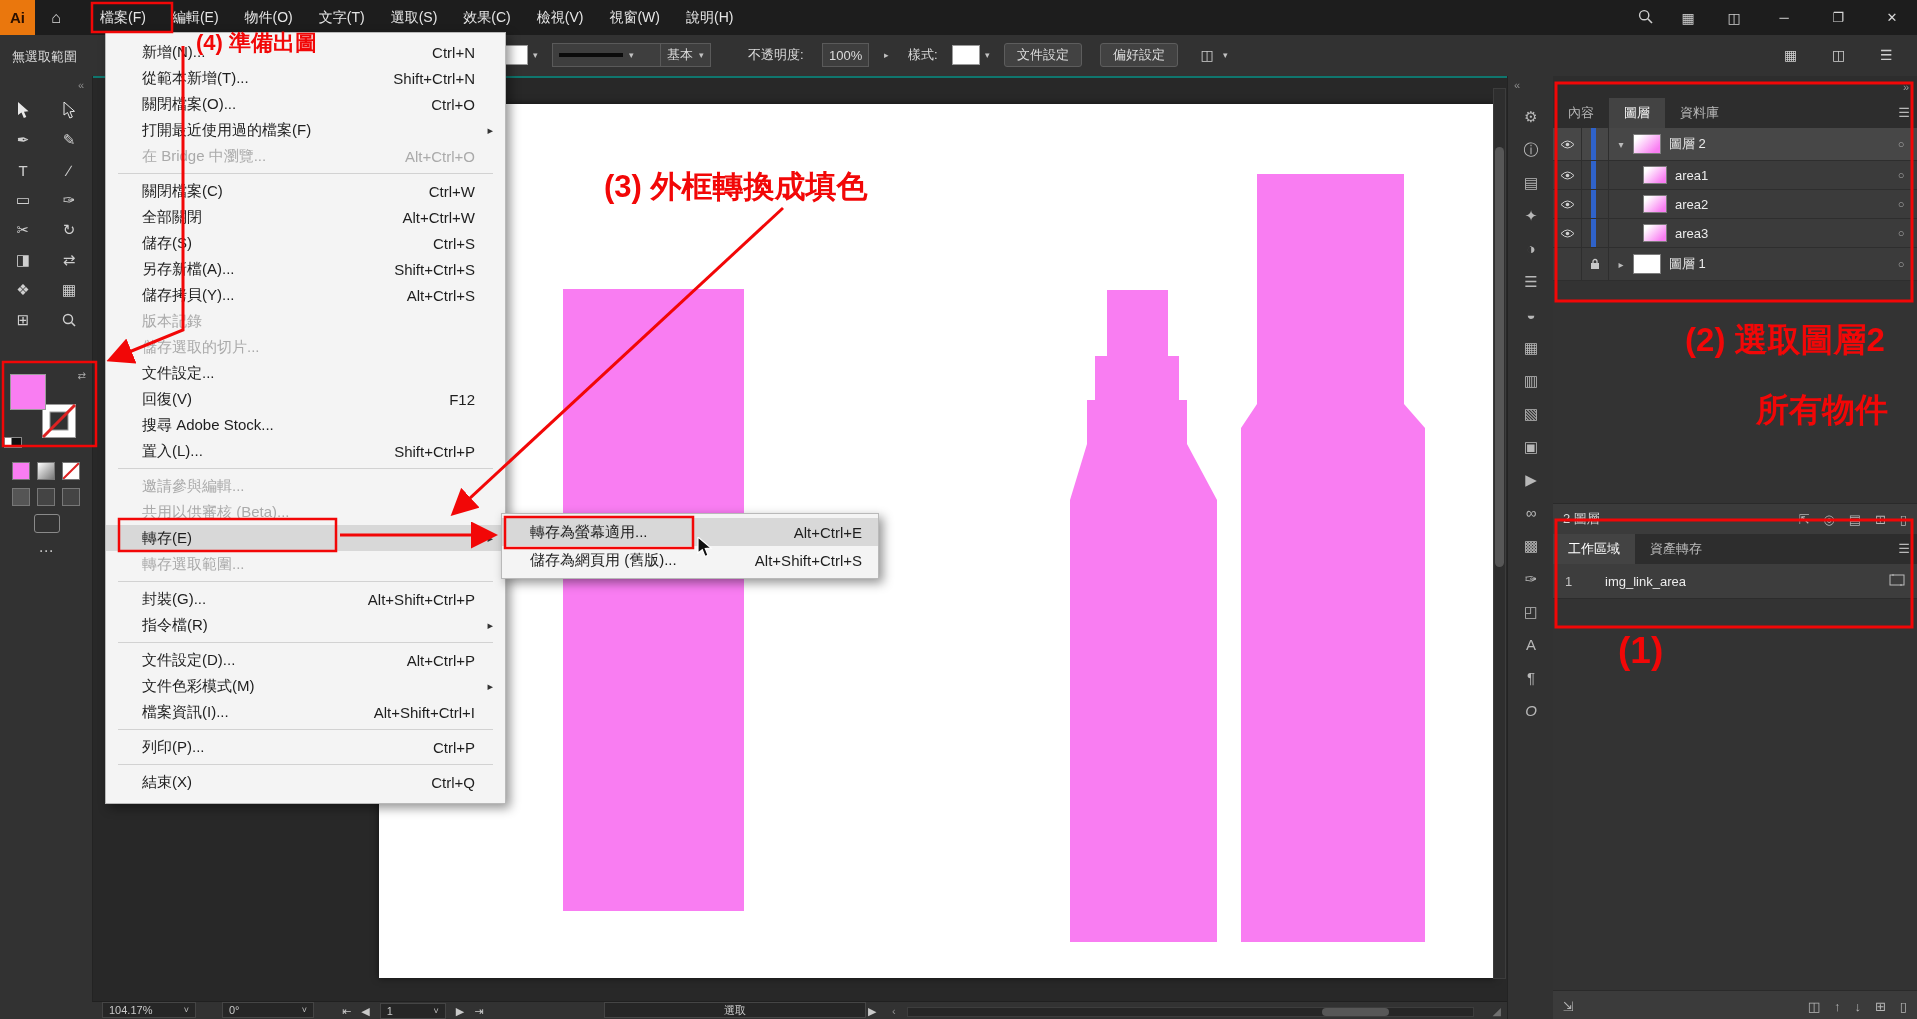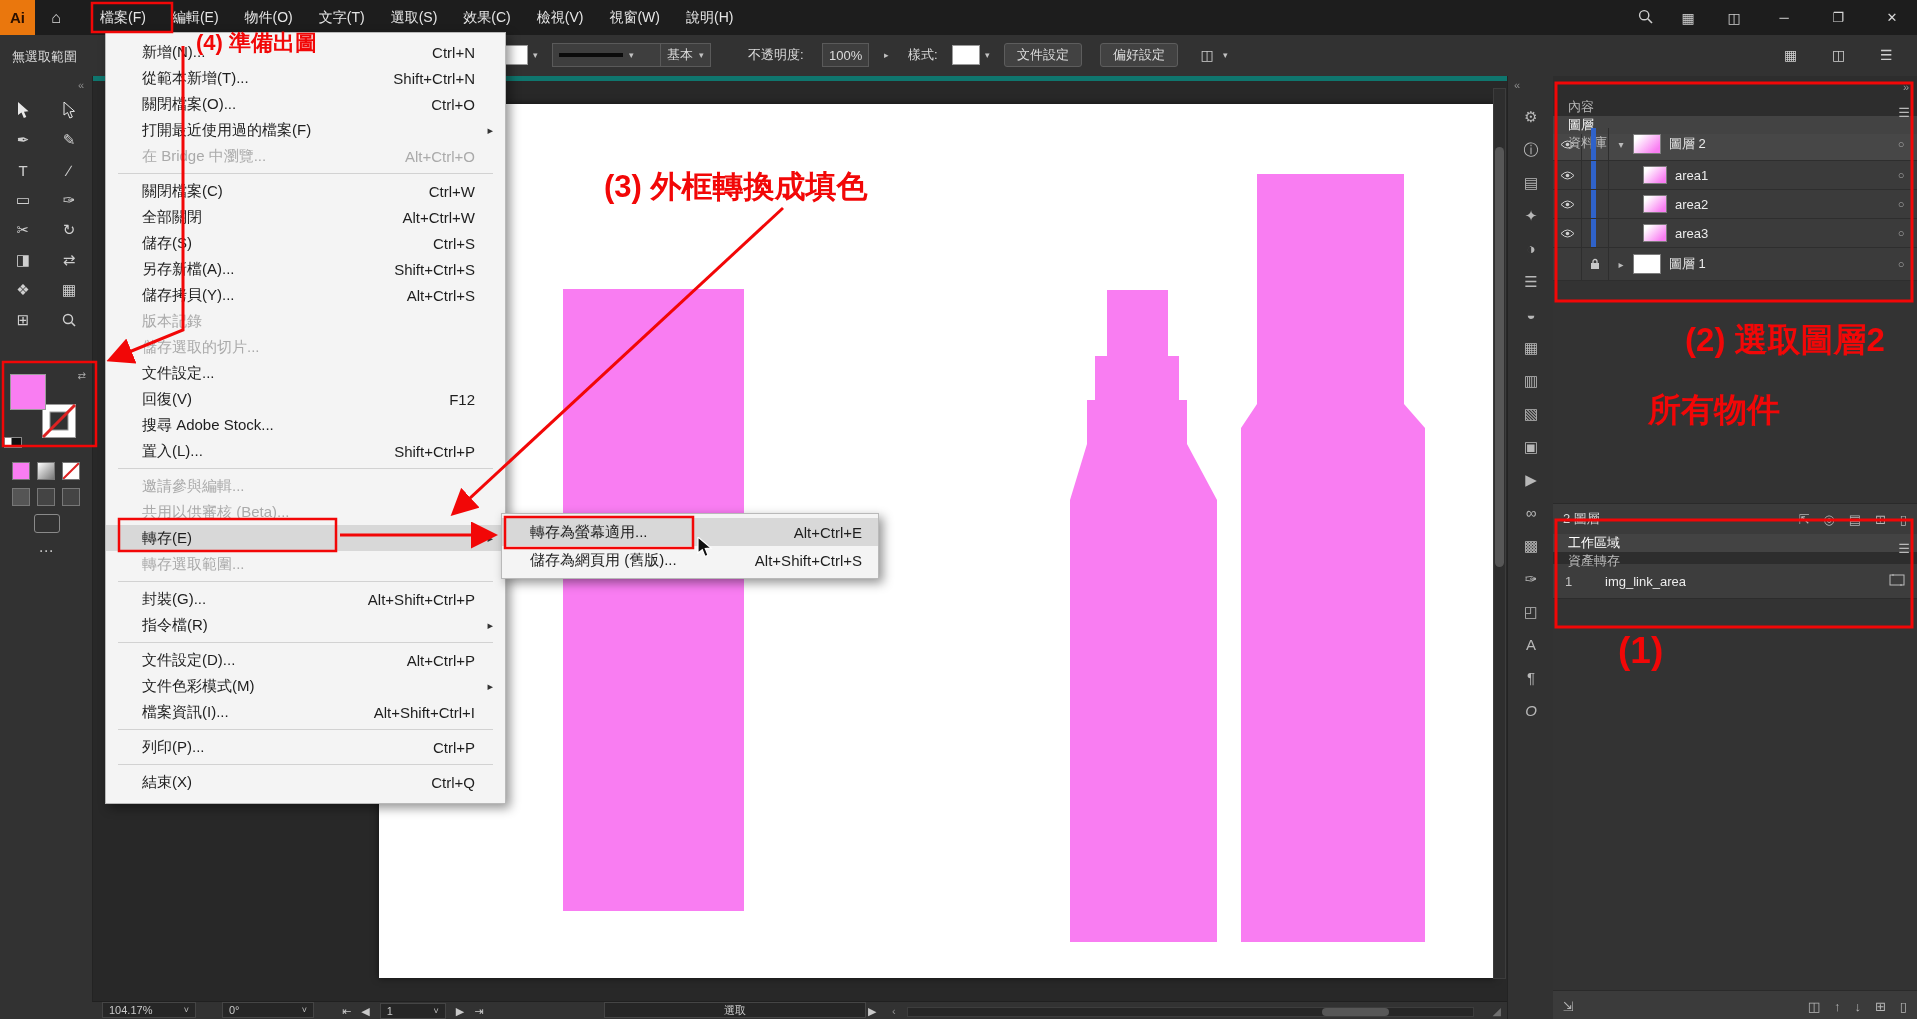--- a/index.html
+++ b/index.html
@@ -10,21 +10,21 @@
            align-items:center;color:#e6e6e6;font-size:14px;z-index:4;}
   .app-logo{width:35px;height:35px;background:#ea770d;color:#2b1000;display:flex;align-items:center;
             justify-content:center;font-weight:bold;font-size:15px;}
   .home-btn{width:42px;text-align:center;font-size:16px;color:#dcdcdc;}
   .mb-item{padding:0 13px;line-height:35px;white-space:nowrap;}
   .mb-right{margin-left:auto;display:flex;align-items:center;gap:24px;padding-right:10px;}
   .mb-ico{color:#cfcfcf;font-size:14px;width:22px;text-align:center;}
   .winbtn{width:30px;text-align:center;color:#d8d8d8;font-size:13px;}
   
   .controlbar{position:absolute;left:0;top:35px;right:0;height:41px;background:#323232;
-              border-bottom:5px solid #0f766e;z-index:2;color:#dcdcdc;font-size:13px;}
+              border-bottom:2px solid #0f766e;z-index:2;color:#dcdcdc;font-size:13px;}
   .cb{position:absolute;top:8px;height:24px;display:flex;align-items:center;gap:5px;}
   .cb-box{background:#3e3e3e;border:1px solid #5a5a5a;height:22px;display:flex;align-items:center;
           padding:0 6px;gap:6px;}
   .cb-chip{width:26px;height:18px;background:#fff;border:1px solid #9a9a9a;}
   .cb-btn{background:#424242;border:1px solid #5d5d5d;border-radius:3px;height:24px;display:flex;
           align-items:center;padding:0 12px;}
   .cb-arrow{font-size:9px;color:#c2c2c2;}
   .stroke-line{width:64px;height:4px;background:#0b0b0b;}
   
   .toolbar{position:absolute;left:0;top:76px;bottom:0;width:92px;background:#323232;
@@ -62,21 +62,21 @@
   .dock{position:absolute;left:1507px;top:76px;bottom:0;width:46px;background:#323232;
         border-left:1px solid #232323;border-right:1px solid #232323;z-index:2;display:flex;
         flex-direction:column;align-items:center;}
   .dock-collapse{color:#8e8e8e;font-size:11px;align-self:flex-start;padding:3px 0 4px 6px;}
   .dock-ico{color:#b8b8b8;font-size:15px;height:23px;line-height:23px;margin-top:10px;}
   
   .panels{position:absolute;left:1553px;top:76px;right:0;bottom:0;background:#333;z-index:2;
           color:#d9d9d9;font-size:13px;}
   .p-header{height:22px;background:#2d2d2d;text-align:right;color:#999;font-size:11px;padding-right:8px;
             line-height:22px;}
-  .p-tabs{height:30px;display:flex;background:#2d2d2d;position:relative;flex-direction:column;}
+  .p-tabs{height:30px;display:flex;background:#2d2d2d;position:relative;}
   .p-tab{padding:0 15px;display:flex;align-items:center;color:#b9b9b9;}
   .p-tab.active{background:#434343;color:#fff;}
   .p-menu{position:absolute;right:7px;top:0;height:30px;line-height:30px;color:#b9b9b9;}
   .lrow{display:flex;align-items:center;height:28px;background:#3b3b3b;border-bottom:1px solid #2e2e2e;}
   .lrow.big{height:32px;}
   .lrow.selected{background:#474747;}
   .lc-eye{width:28px;align-self:stretch;border-right:1px solid #2e2e2e;display:flex;align-items:center;
           justify-content:center;}
   .lc-edit{width:26px;align-self:stretch;border-right:1px solid #2e2e2e;position:relative;display:flex;
            align-items:center;justify-content:center;}
@@ -578,20 +578,20 @@
     <rect x="505" y="517" width="188" height="31" fill="none" stroke="#f20707" stroke-width="2.5"></rect>
     <rect x="1556" y="83" width="356" height="218" fill="none" stroke="#f20707" stroke-width="3"></rect>
     <rect x="1556" y="520" width="356" height="107" fill="none" stroke="#f20707" stroke-width="3"></rect>
     <path d="M183,46 L183,330 L112,359" fill="none" stroke="#f20707" stroke-width="3" marker-end="url(#arr)"></path>
     <path d="M783,208 L455,512" fill="none" stroke="#f20707" stroke-width="3" marker-end="url(#arr)"></path>
     <path d="M340,535 L492,535" fill="none" stroke="#f20707" stroke-width="3" marker-end="url(#arr)"></path>
   </svg>
   <div class="anno-txt" style="left:196px;top:28px;font-size:22px">(4) 準備出圖</div>
   <div class="anno-txt" style="left:604px;top:166px;font-size:31px">(3) 外框轉換成填色</div>
   <div class="anno-txt" style="left:1660px;top:318px;width:250px;text-align:center;font-size:33px">(2) 選取圖層2</div>
-  <div class="anno-txt" style="left:1648px;top:388px;width:240px;text-align:left;font-size:33px">所有物件</div>
+  <div class="anno-txt" style="left:1648px;top:388px;width:240px;text-align:right;font-size:33px">所有物件</div>
   <div class="anno-txt" style="left:1618px;top:630px;font-size:37px">(1)</div>
 
   <svg class="cursor-svg" style="left:697px;top:537px" width="16" height="22" viewBox="0 0 16 22">
     <path d="M1,0 L1,16 L5.3,12.7 L8,19.5 L11,18.2 L8.3,11.6 L14,11 Z" fill="#101010" stroke="#fff" stroke-width="1.2"></path>
   </svg>
 
 </div>
 
 </body></html>

